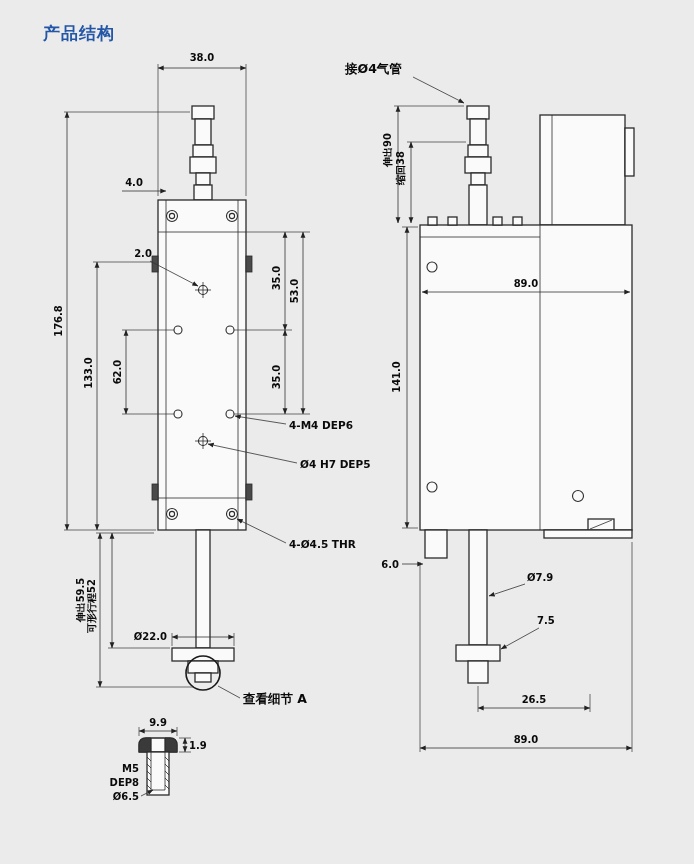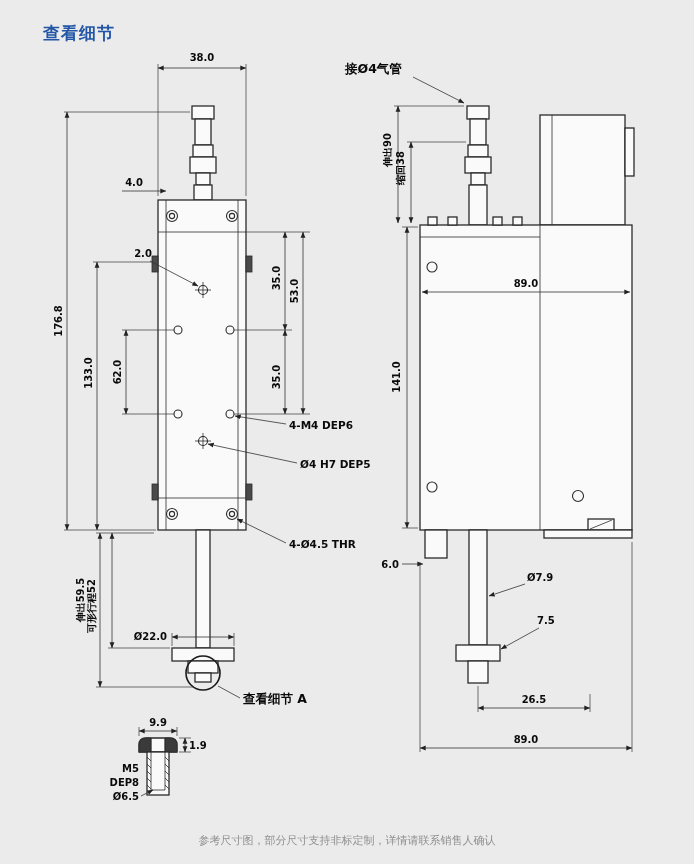--- a/index.html
+++ b/index.html
@@ -21,21 +21,21 @@
   .lead { fill:none; stroke:#333; stroke-width:0.8; }
   .detailcircle { fill:none; stroke:#1a1a1a; stroke-width:1.6; }
   text.dimtext { font-family:"DejaVu Sans",sans-serif; font-size:10px; font-weight:bold; fill:#0a0a0a; }
   text.labeltext { font-family:"DejaVu Sans",sans-serif; font-size:10.5px; font-weight:bold; fill:#0a0a0a; }
   text.biglabel { font-family:"DejaVu Sans",sans-serif; font-size:12.5px; font-weight:bold; fill:#0a0a0a; }
 </style>
 </head>
 <body>
 
 <div class="page">
-  <h1 class="title">查看细节</h1>
+  <h1 class="title">产品结构</h1>
 
   <svg class="drawing" width="694" height="864" viewBox="0 0 694 864">
     <defs>
       <marker id="ar" viewBox="0 0 10 10" refX="9.5" refY="5" markerWidth="7.5" markerHeight="7.5" orient="auto-start-reverse">
         <path d="M0,1 L10,5 L0,9 z" fill="#222"></path>
       </marker>
     </defs>
 
     <g>
 
@@ -252,14 +252,13 @@
       <line class="dim" x1="478" y1="708" x2="590" y2="708" marker-start="url(#ar)" marker-end="url(#ar)"></line>
       <text class="dimtext" x="534" y="703" text-anchor="middle">26.5</text>
 
       <line class="ext" x1="420" y1="562" x2="420" y2="752"></line>
       <line class="ext" x1="632" y1="542" x2="632" y2="752"></line>
       <line class="dim" x1="420" y1="748" x2="632" y2="748" marker-start="url(#ar)" marker-end="url(#ar)"></line>
       <text class="dimtext" x="526" y="743" text-anchor="middle">89.0</text>
     </g>
   </svg>
 
-  <div class="footer">参考尺寸图，部分尺寸支持非标定制，详情请联系销售人确认</div>
 </div>
 
 </body></html>

